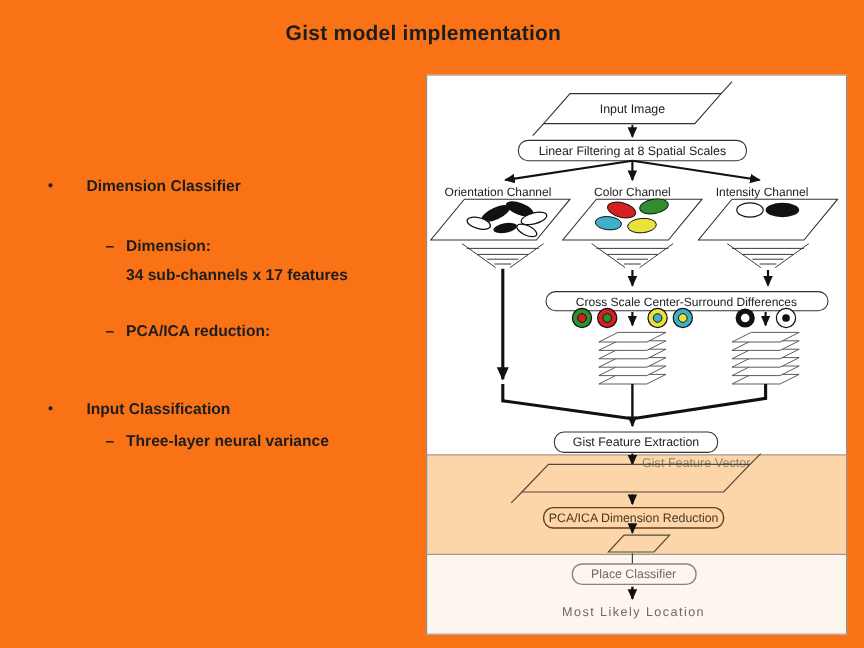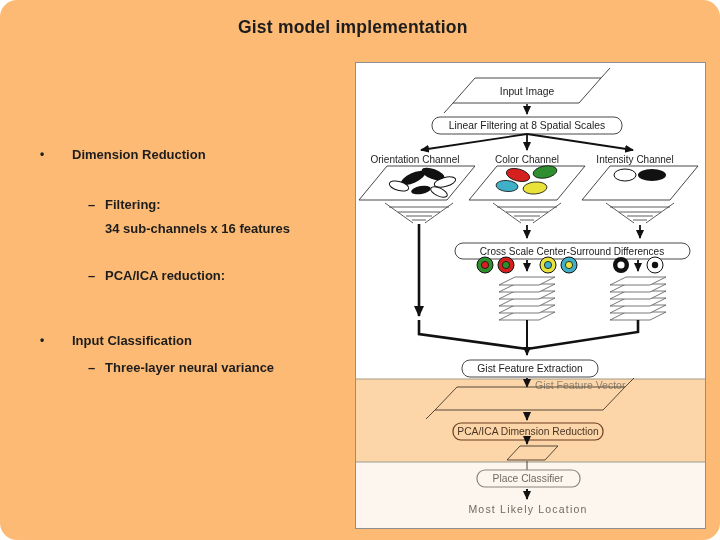--- a/index.html
+++ b/index.html
@@ -1,18 +1,18 @@
 <!DOCTYPE html>
 <html><head>
 <meta charset="utf-8">
 <style>
   html,body{margin:0;padding:0;background:#ffffff;}
   .slide{
-    position:relative;width:720px;height:540px;background:#fdba74;overflow:hidden;
-    font-family:"Liberation Sans",sans-serif;color:#1d1d1d;border-radius:17px;
+    position:relative;width:720px;height:540px;background:#f97316;overflow:hidden;
+    font-family:"Liberation Sans",sans-serif;color:#1d1d1d;
   }
   .title{
     position:absolute;left:238px;top:17px;font-size:17.5px;font-weight:bold;
     color:#1d1d1d;letter-spacing:.2px;white-space:nowrap;
   }
   .leftcol{position:absolute;left:40px;top:147px;width:315px;font-size:13px;font-weight:bold;}
   .bullet-row{position:absolute;left:0;display:flex;white-space:nowrap;}
   .bullet-glyph{width:32px;flex:none;font-size:12px;}
   .subblock{position:absolute;left:48px;white-space:nowrap;}
   .subline{height:23.7px;line-height:23.7px;display:flex;}
@@ -29,31 +29,31 @@
 <body>
 
 <div class="slide">
 
   <div class="title">Gist model implementation</div>
 
   <div class="leftcol">
 
     <div class="bullet-row" style="top:0;">
       <span class="bullet-glyph">•</span>
-      <span>Dimension Reduction</span>
+      <span>Dimension Classifier</span>
     </div>
 
     <div class="subblock" style="top:46px;">
       <div class="subline">
         <span class="dash">–</span>
-        <span>Filtering:</span>
+        <span>Dimension:</span>
       </div>
       <div class="subline">
         <span class="dash"></span>
-        <span>34 sub-channels x 16 features</span>
+        <span>34 sub-channels x 17 features</span>
       </div>
       <div class="subline">
         <span class="dash"></span>
       </div>
       <div class="subline">
         <span class="dash">–</span>
         <span>PCA/ICA reduction:</span>
       </div>
     </div>
 

